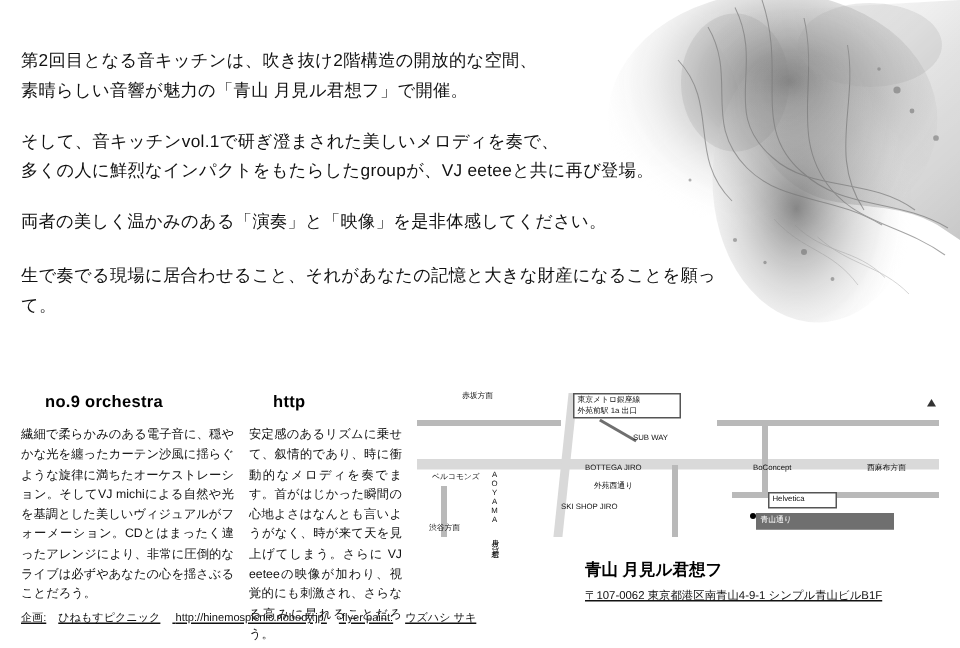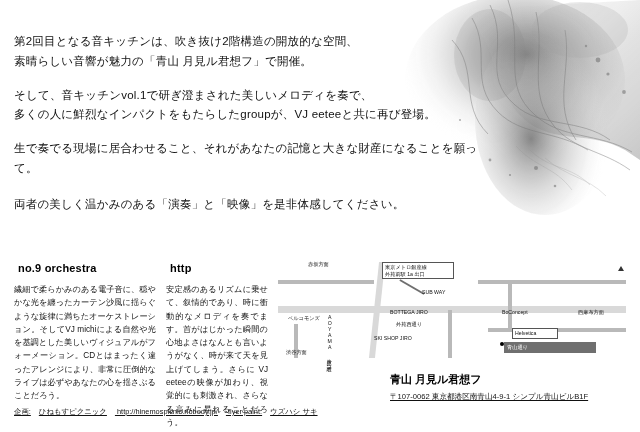--- a/index.html
+++ b/index.html
@@ -58,21 +58,21 @@
     gap: 0px;
   }
   .col {
     box-sizing: border-box;
   }
   .col-a { width: 152px; padding-right: 10px; }
   .col-b { width: 112px; padding-right: 10px; }
   .col-c { width: 348px; position: relative; }
 
   .col h3 {
-    margin: 0 0 9px 4px;
+    margin: 0 0 9px 16px;
     font-size: 11px;
     font-weight: bold;
     letter-spacing: 0.2px;
     color: #000;
   }
   .col p.body {
     margin: 0;
     font-size: 8.2px;
     line-height: 1.62;
     color: #111;
@@ -233,24 +233,24 @@
   <div id="intro">
     <p class="tight">
       <span>第2回目となる音キッチンは、吹き抜け2階構造の開放的な空間、</span><br>
       <span>素晴らしい音響が魅力の「青山 月見ル君想フ」で開催。</span>
     </p>
     <p class="tight">
       <span>そして、音キッチンvol.1で研ぎ澄まされた美しいメロディを奏で、</span><br>
       <span>多くの人に鮮烈なインパクトをもたらしたgroupが、VJ eeteeと共に再び登場。</span>
     </p>
     <p>
-      <span>生で奏でる現場に居合わせること、それがあなたの記憶と大きな財産になることを願って。</span>
+      <span>両者の美しく温かみのある「演奏」と「映像」を是非体感してください。</span>
     </p>
     <p>
-      <span>両者の美しく温かみのある「演奏」と「映像」を是非体感してください。</span>
+      <span>生で奏でる現場に居合わせること、それがあなたの記憶と大きな財産になることを願って。</span>
     </p>
   </div>
 
   <div id="lower">
 
     <div class="col col-a">
       <h3>no.9 orchestra</h3>
       <p class="body">繊細で柔らかみのある電子音に、穏やかな光を纏ったカーテン沙風に揺らぐような旋律に満ちたオーケストレーション。そしてVJ michiによる自然や光を基調とした美しいヴィジュアルがフォーメーション。CDとはまったく違ったアレンジにより、非常に圧倒的なライブは必ずやあなたの心を揺さぶることだろう。</p>
     </div>
 

